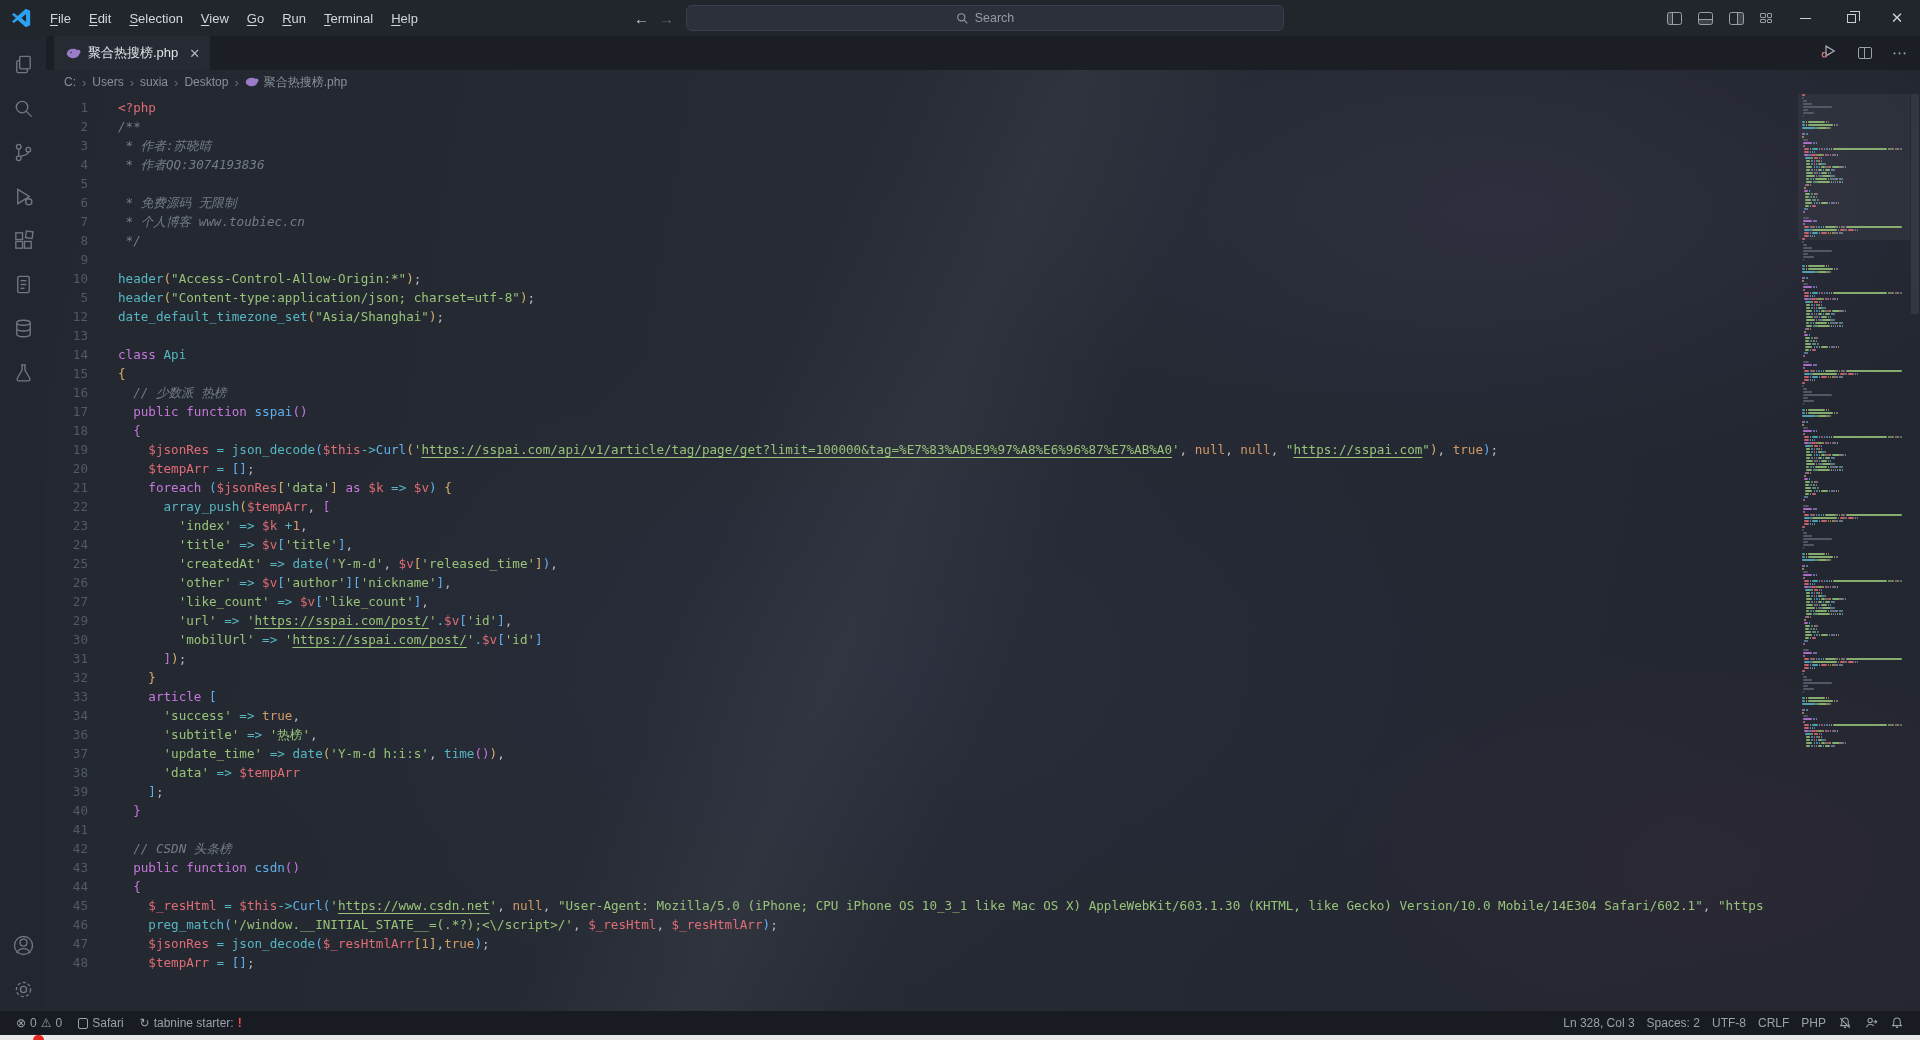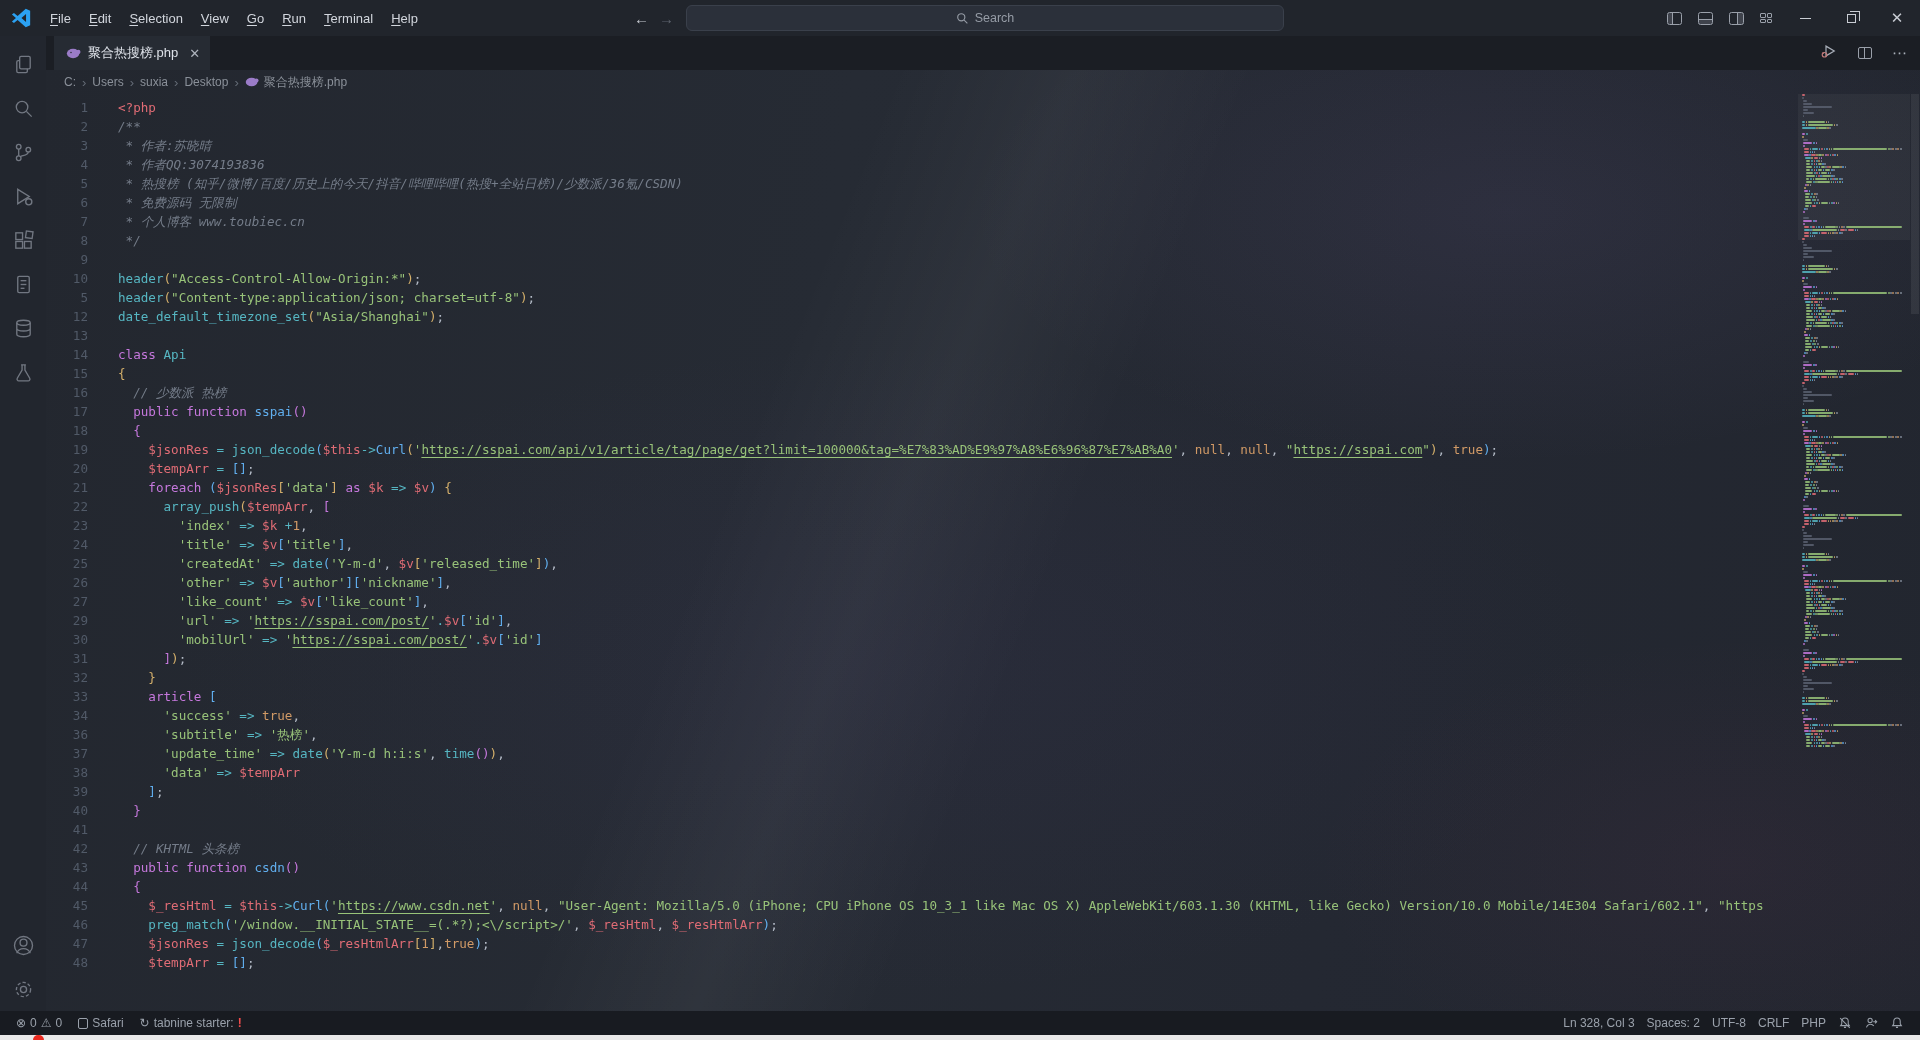--- a/index.html
+++ b/index.html
@@ -271,21 +271,21 @@
               <circle cx="14.8" cy="5.2" r="2.6" fill="#9b7cc8"></circle>
             </svg> 聚合热搜榜.php</span>
         </div>
 
       <div class="editor">
         <div class="code-pane">
             <div class="line"><span class="ln">1</span><span class="code"><span class="tk-r">&lt;?php</span></span></div>
             <div class="line"><span class="ln">2</span><span class="code"><span class="tk-c">/**</span></span></div>
             <div class="line"><span class="ln">3</span><span class="code"><span class="tk-c"> * 作者:苏晓晴</span></span></div>
             <div class="line"><span class="ln">4</span><span class="code"><span class="tk-c"> * 作者QQ:3074193836</span></span></div>
-            <div class="line"><span class="ln">5</span><span class="code"><span class="tk-c"> * 热搜榜 (知乎/微博/百度/历史上的今天/抖音/哔哩哔哩(热搜+全站日榜)/少数派/36氪/CSDN)</span></span></div>
+            <div class="line"><span class="ln">5</span></div>
             <div class="line"><span class="ln">6</span><span class="code"><span class="tk-c"> * 免费源码 无限制</span></span></div>
             <div class="line"><span class="ln">7</span><span class="code"><span class="tk-c"> * 个人博客 www.toubiec.cn</span></span></div>
             <div class="line"><span class="ln">8</span><span class="code"><span class="tk-c"> */</span></span></div>
             <div class="line"><span class="ln">9</span><span class="code"></span></div>
             <div class="line"><span class="ln">10</span><span class="code"><span class="tk-t">header</span><span class="tk-y">(</span><span class="tk-g">"Access-Control-Allow-Origin:*"</span><span class="tk-y">)</span><span class="tk-w">;</span></span></div>
             <div class="line"><span class="ln">5</span><span class="code"><span class="tk-t">header</span><span class="tk-y">(</span><span class="tk-g">"Content-type:application/json; charset=utf-8"</span><span class="tk-y">)</span><span class="tk-w">;</span></span></div>
             <div class="line"><span class="ln">12</span><span class="code"><span class="tk-t">date_default_timezone_set</span><span class="tk-y">(</span><span class="tk-g">"Asia/Shanghai"</span><span class="tk-y">)</span><span class="tk-w">;</span></span></div>
             <div class="line"><span class="ln">13</span><span class="code"></span></div>
             <div class="line"><span class="ln">14</span><span class="code"><span class="tk-p">class </span><span class="tk-t">Api</span></span></div>
             <div class="line"><span class="ln">15</span><span class="code"><span class="tk-y">{</span></span></div>
@@ -306,21 +306,21 @@
             <div class="line"><span class="ln">31</span><span class="code"><span class="tk-pk">      ]</span><span class="tk-y">)</span><span class="tk-w">;</span></span></div>
             <div class="line"><span class="ln">32</span><span class="code"><span class="tk-y">    }</span></span></div>
             <div class="line"><span class="ln">33</span><span class="code"><span class="tk-p">    article </span><span class="tk-bl">[</span></span></div>
             <div class="line"><span class="ln">34</span><span class="code"><span class="tk-g">      'success'</span><span class="tk-t"> =&gt; </span><span class="tk-o">true</span><span class="tk-w">,</span></span></div>
             <div class="line"><span class="ln">36</span><span class="code"><span class="tk-g">      'subtitle'</span><span class="tk-t"> =&gt; </span><span class="tk-g">'热榜'</span><span class="tk-w">,</span></span></div>
             <div class="line"><span class="ln">37</span><span class="code"><span class="tk-g">      'update_time'</span><span class="tk-t"> =&gt; </span><span class="tk-t">date</span><span class="tk-y">(</span><span class="tk-g">'Y-m-d h:i:s'</span><span class="tk-w">, </span><span class="tk-t">time</span><span class="tk-pk">()</span><span class="tk-y">)</span><span class="tk-w">,</span></span></div>
             <div class="line"><span class="ln">38</span><span class="code"><span class="tk-g">      'data'</span><span class="tk-t"> =&gt; </span><span class="tk-r">$tempArr</span></span></div>
             <div class="line"><span class="ln">39</span><span class="code"><span class="tk-bl">    ]</span><span class="tk-w">;</span></span></div>
             <div class="line"><span class="ln">40</span><span class="code"><span class="tk-pk">  }</span></span></div>
             <div class="line"><span class="ln">41</span><span class="code"></span></div>
-            <div class="line"><span class="ln">42</span><span class="code"><span class="tk-c">  // KHTML 头条榜</span></span></div>
+            <div class="line"><span class="ln">42</span><span class="code"><span class="tk-c">  // CSDN 头条榜</span></span></div>
             <div class="line"><span class="ln">43</span><span class="code"><span class="tk-p">  public function </span><span class="tk-b">csdn</span><span class="tk-pk">()</span></span></div>
             <div class="line"><span class="ln">44</span><span class="code"><span class="tk-pk">  {</span></span></div>
             <div class="line"><span class="ln">45</span><span class="code"><span class="tk-r">    $_resHtml</span><span class="tk-t"> = </span><span class="tk-r">$this</span><span class="tk-t">-&gt;</span><span class="tk-b">Curl</span><span class="tk-bl">(</span><span class="tk-g">'</span><span class="tk-gu">https://www.csdn.net</span><span class="tk-g">'</span><span class="tk-w">, </span><span class="tk-o">null</span><span class="tk-w">, </span><span class="tk-g">"User-Agent: Mozilla/5.0 (iPhone; CPU iPhone OS 10_3_1 like Mac OS X) AppleWebKit/603.1.30 (KHTML, like Gecko) Version/10.0 Mobile/14E304 Safari/602.1"</span><span class="tk-w">, </span><span class="tk-g">"https</span></span></div>
             <div class="line"><span class="ln">46</span><span class="code"><span class="tk-t">    preg_match</span><span class="tk-bl">(</span><span class="tk-g">'/window.__INITIAL_STATE__=(.*?);&lt;\/script&gt;/'</span><span class="tk-w">, </span><span class="tk-r">$_resHtml</span><span class="tk-w">, </span><span class="tk-r">$_resHtmlArr</span><span class="tk-bl">)</span><span class="tk-w">;</span></span></div>
             <div class="line"><span class="ln">47</span><span class="code"><span class="tk-r">    $jsonRes</span><span class="tk-t"> = </span><span class="tk-t">json_decode</span><span class="tk-bl">(</span><span class="tk-r">$_resHtmlArr</span><span class="tk-y">[</span><span class="tk-o">1</span><span class="tk-y">]</span><span class="tk-w">,</span><span class="tk-o">true</span><span class="tk-bl">)</span><span class="tk-w">;</span></span></div>
             <div class="line"><span class="ln">48</span><span class="code"><span class="tk-r">    $tempArr</span><span class="tk-t"> = </span><span class="tk-bl">[]</span><span class="tk-w">;</span></span></div>
           </div>
         <div class="minimap">
             <div class="mm-slider"></div>
             <div class="mm-row" style="top: 0px; left: 4px; width: 104px;">

